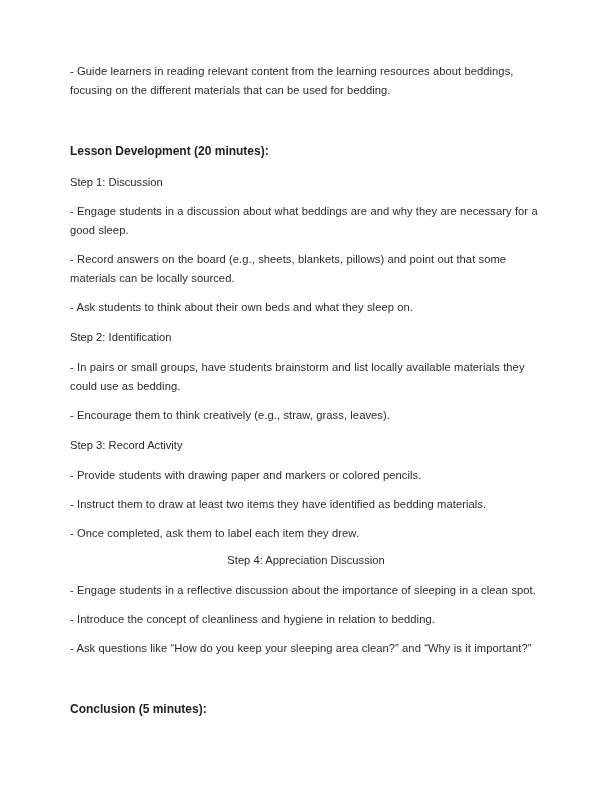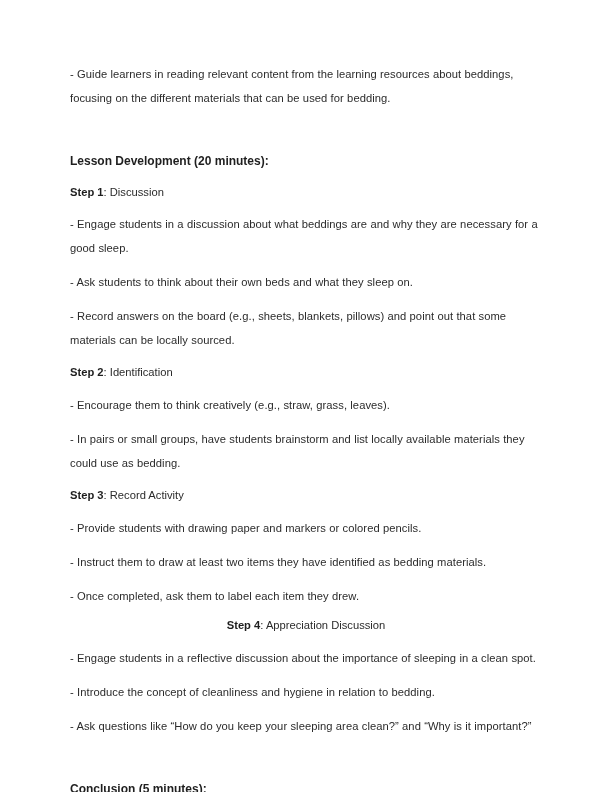--- a/index.html
+++ b/index.html
@@ -22,21 +22,21 @@
     box-sizing: border-box;
     padding: 62px 70px 0 70px;
     overflow: hidden;
   }
   .doc-body {
     width: 472px;
   }
   
   .para {
     font-size: 11.2px;
-    line-height: 24px;
+    line-height: 19px;
     color: #2b2b2b;
     margin: 0 0 10px 0;
     text-align: left;
     letter-spacing: 0.005em;
     word-spacing: 0.01em;
   }
   
   .section-heading {
     font-size: 12px;
     line-height: 20.8px;
@@ -45,21 +45,21 @@
     margin: 0 0 10px 0;
   }
   
   .step-heading {
     font-size: 11.2px;
     line-height: 20.8px;
     color: #2b2b2b;
     margin: 0 0 10px 0;
   }
   .step-heading .step-lead {
-    font-weight: bold;
+    font-weight: normal;
     color: #1f1f1f;
   }
   
   .spacer {
     height: 20.8px;
     margin: 0 0 10px 0;
   }
   
   .tight-top {
     margin-top: -3px;
@@ -69,25 +69,25 @@
 </head>
 <body>
 
 <div id="page">
   <div class="doc-body">
       <div class="para">- Guide learners in reading relevant content from the learning resources about beddings, focusing on the different materials that can be used for bedding.</div>
       <div class="spacer"></div>
       <div class="section-heading">Lesson Development (20 minutes):</div>
       <div class="step-heading"><span class="step-lead">Step 1</span><span class="step-rest">: Discussion</span></div>
       <div class="para">- Engage students in a discussion about what beddings are and why they are necessary for a good sleep.</div>
+      <div class="para">- Record answers on the board (e.g., sheets, blankets, pillows) and point out that some materials can be locally sourced.</div>
       <div class="para">- Ask students to think about their own beds and what they sleep on.</div>
-      <div class="para">- Record answers on the board (e.g., sheets, blankets, pillows) and point out that some materials can be locally sourced.</div>
       <div class="step-heading"><span class="step-lead">Step 2</span><span class="step-rest">: Identification</span></div>
+      <div class="para">- In pairs or small groups, have students brainstorm and list locally available materials they could use as bedding.</div>
       <div class="para">- Encourage them to think creatively (e.g., straw, grass, leaves).</div>
-      <div class="para">- In pairs or small groups, have students brainstorm and list locally available materials they could use as bedding.</div>
       <div class="step-heading"><span class="step-lead">Step 3</span><span class="step-rest">: Record Activity</span></div>
       <div class="para">- Provide students with drawing paper and markers or colored pencils.</div>
       <div class="para">- Instruct them to draw at least two items they have identified as bedding materials.</div>
       <div class="para">- Once completed, ask them to label each item they drew.</div>
       <div class="step-heading tight-top"><span class="step-lead">Step 4</span><span class="step-rest">: Appreciation Discussion</span></div>
       <div class="para">- Engage students in a reflective discussion about the importance of sleeping in a clean spot.</div>
       <div class="para">- Introduce the concept of cleanliness and hygiene in relation to bedding.</div>
       <div class="para">- Ask questions like “How do you keep your sleeping area clean?” and “Why is it important?”</div>
       <div class="spacer"></div>
       <div class="section-heading">Conclusion (5 minutes):</div>

